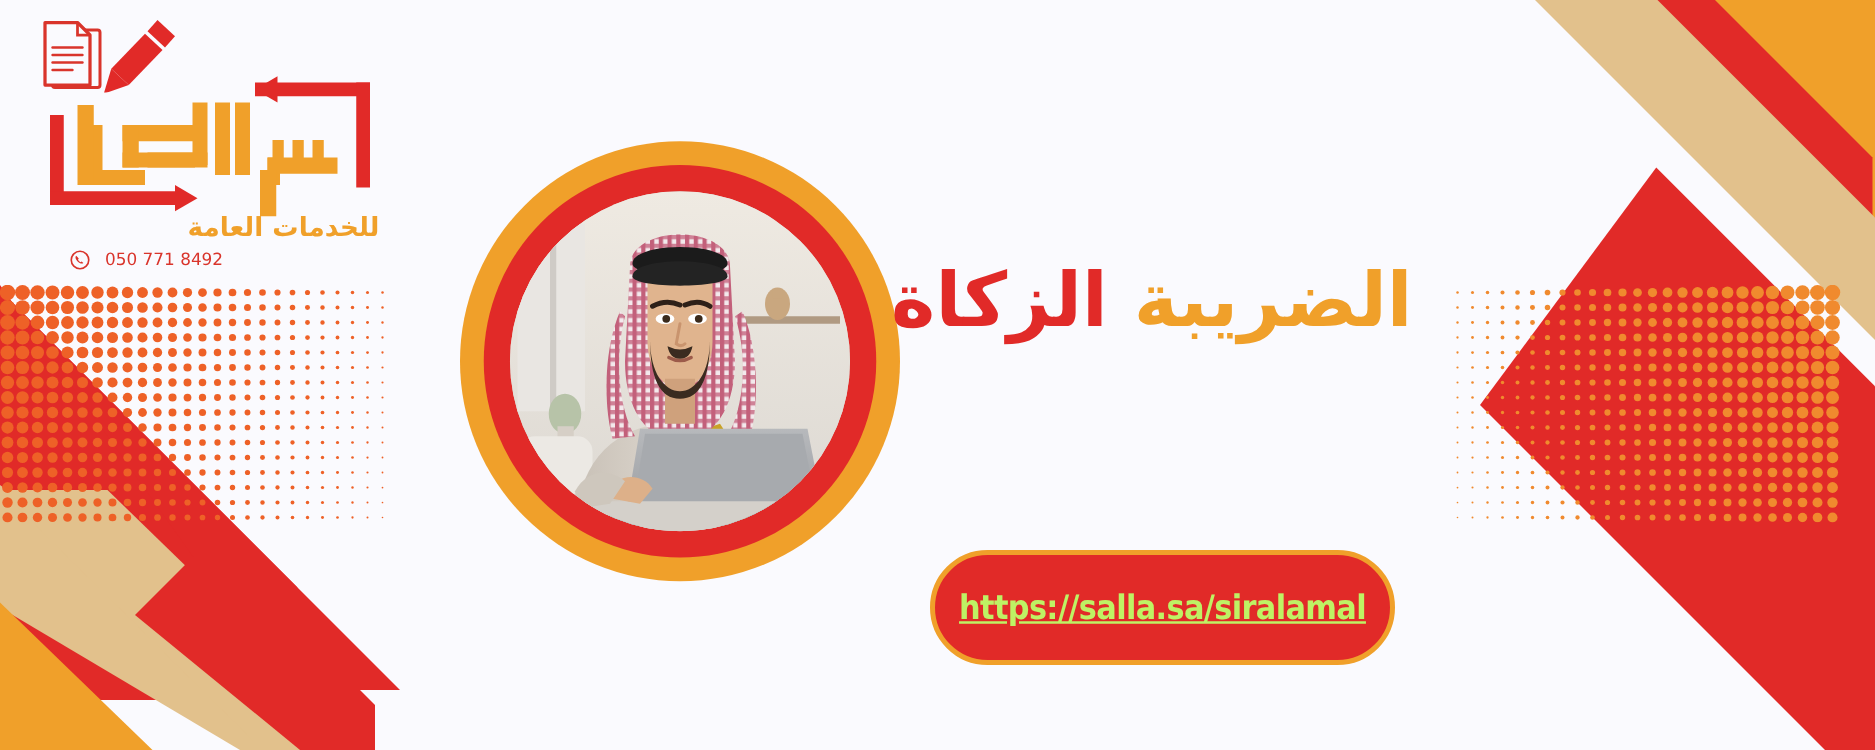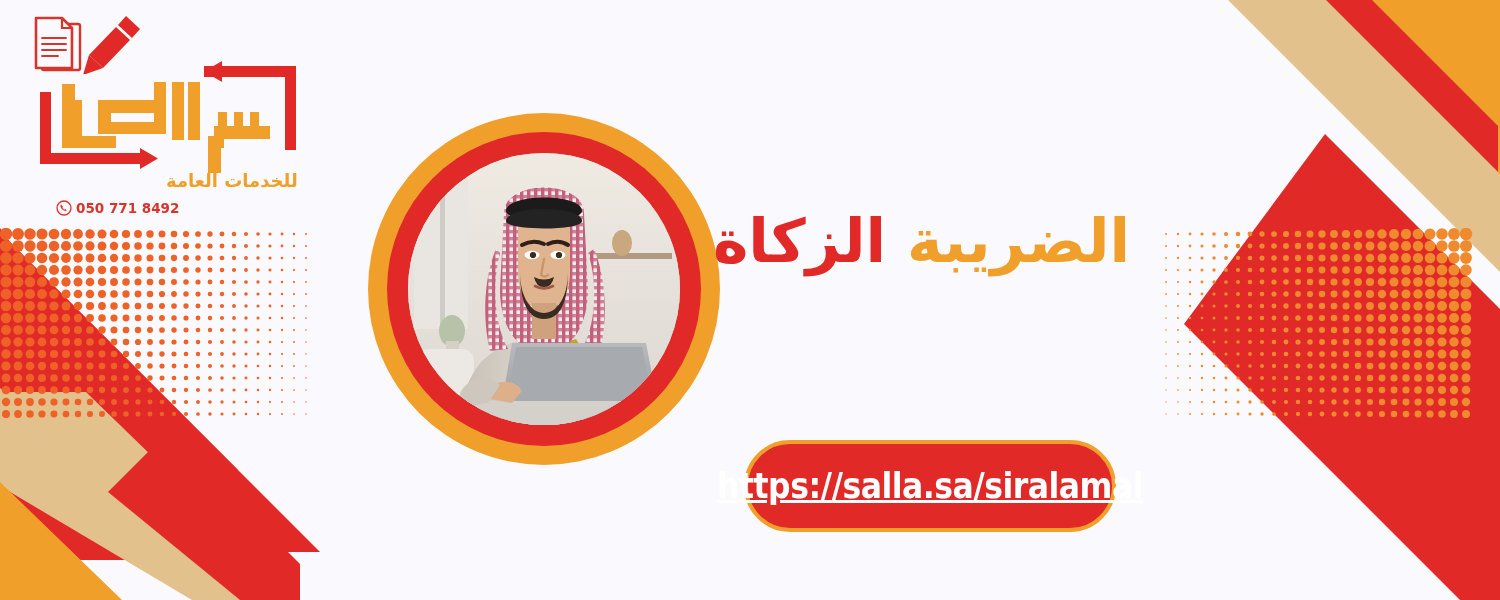--- a/index.html
+++ b/index.html
@@ -25,27 +25,27 @@
   .dots svg{display:block;}
 
   
   .logo{
     position:absolute;left:22px;top:12px;width:320px;height:205px;
   }
   .logo-icons{position:absolute;left:8px;top:0;width:120px;height:62px;}
   .logo-mark{position:absolute;left:0;top:48px;width:310px;height:115px;}
   .logo-tagline{
     position:absolute;left:128px;top:158px;
-    font-size:18px;font-weight:bold;color:#f0a02a;
-    letter-spacing:1px;direction:rtl;white-space:nowrap;margin-left:16px;
+    font-size:21px;font-weight:bold;color:#f0a02a;
+    letter-spacing:1px;direction:rtl;white-space:nowrap;
   }
   .logo-phone{
     position:absolute;left:34px;top:188px;
-    display:flex;align-items:center;gap:4px;
-    font-size:13.5px;font-weight:bold;color:#d9342b;
+    display:flex;align-items:center;gap:12px;
+    font-size:13.5px;font-weight:normal;color:#d9342b;
     direction:ltr;white-space:nowrap;
   }
   .logo-phone svg{display:block;}
 
   
   .portrait{
     position:absolute;left:368px;top:113px;
     width:352px;height:352px;border-radius:50%;
     background:#f0a02a;
     display:flex;align-items:center;justify-content:center;
@@ -74,21 +74,21 @@
 
   
   .url-pill{
     position:absolute;left:744px;top:440px;
     width:372px;height:92px;
     background:#e12a28;
     border:4px solid #f0a02a;
     border-radius:46px;
     box-sizing:border-box;
     display:flex;align-items:center;justify-content:center;
-    color:#ffffff;font-size:35px;font-weight:bold;
+    color:#bef264;font-size:27px;font-weight:bold;
     letter-spacing:-0.5px;
     font-family:"DejaVu Sans Condensed","Liberation Sans",sans-serif;
   }
 </style>
 </head>
 <body>
 
 <div class="banner">
 
   <svg class="deco" viewBox="0 0 1500 600" width="1500" height="600" preserveAspectRatio="none">

